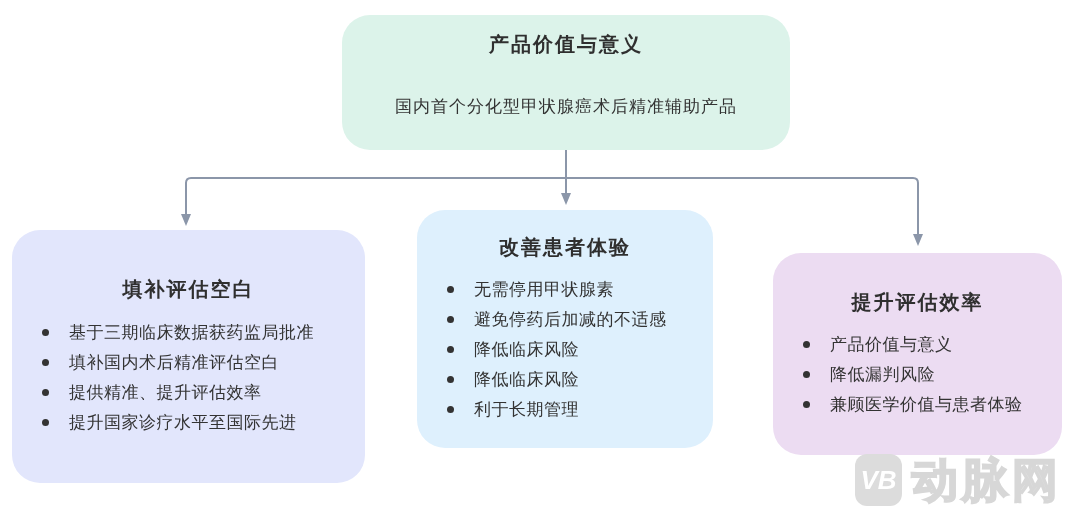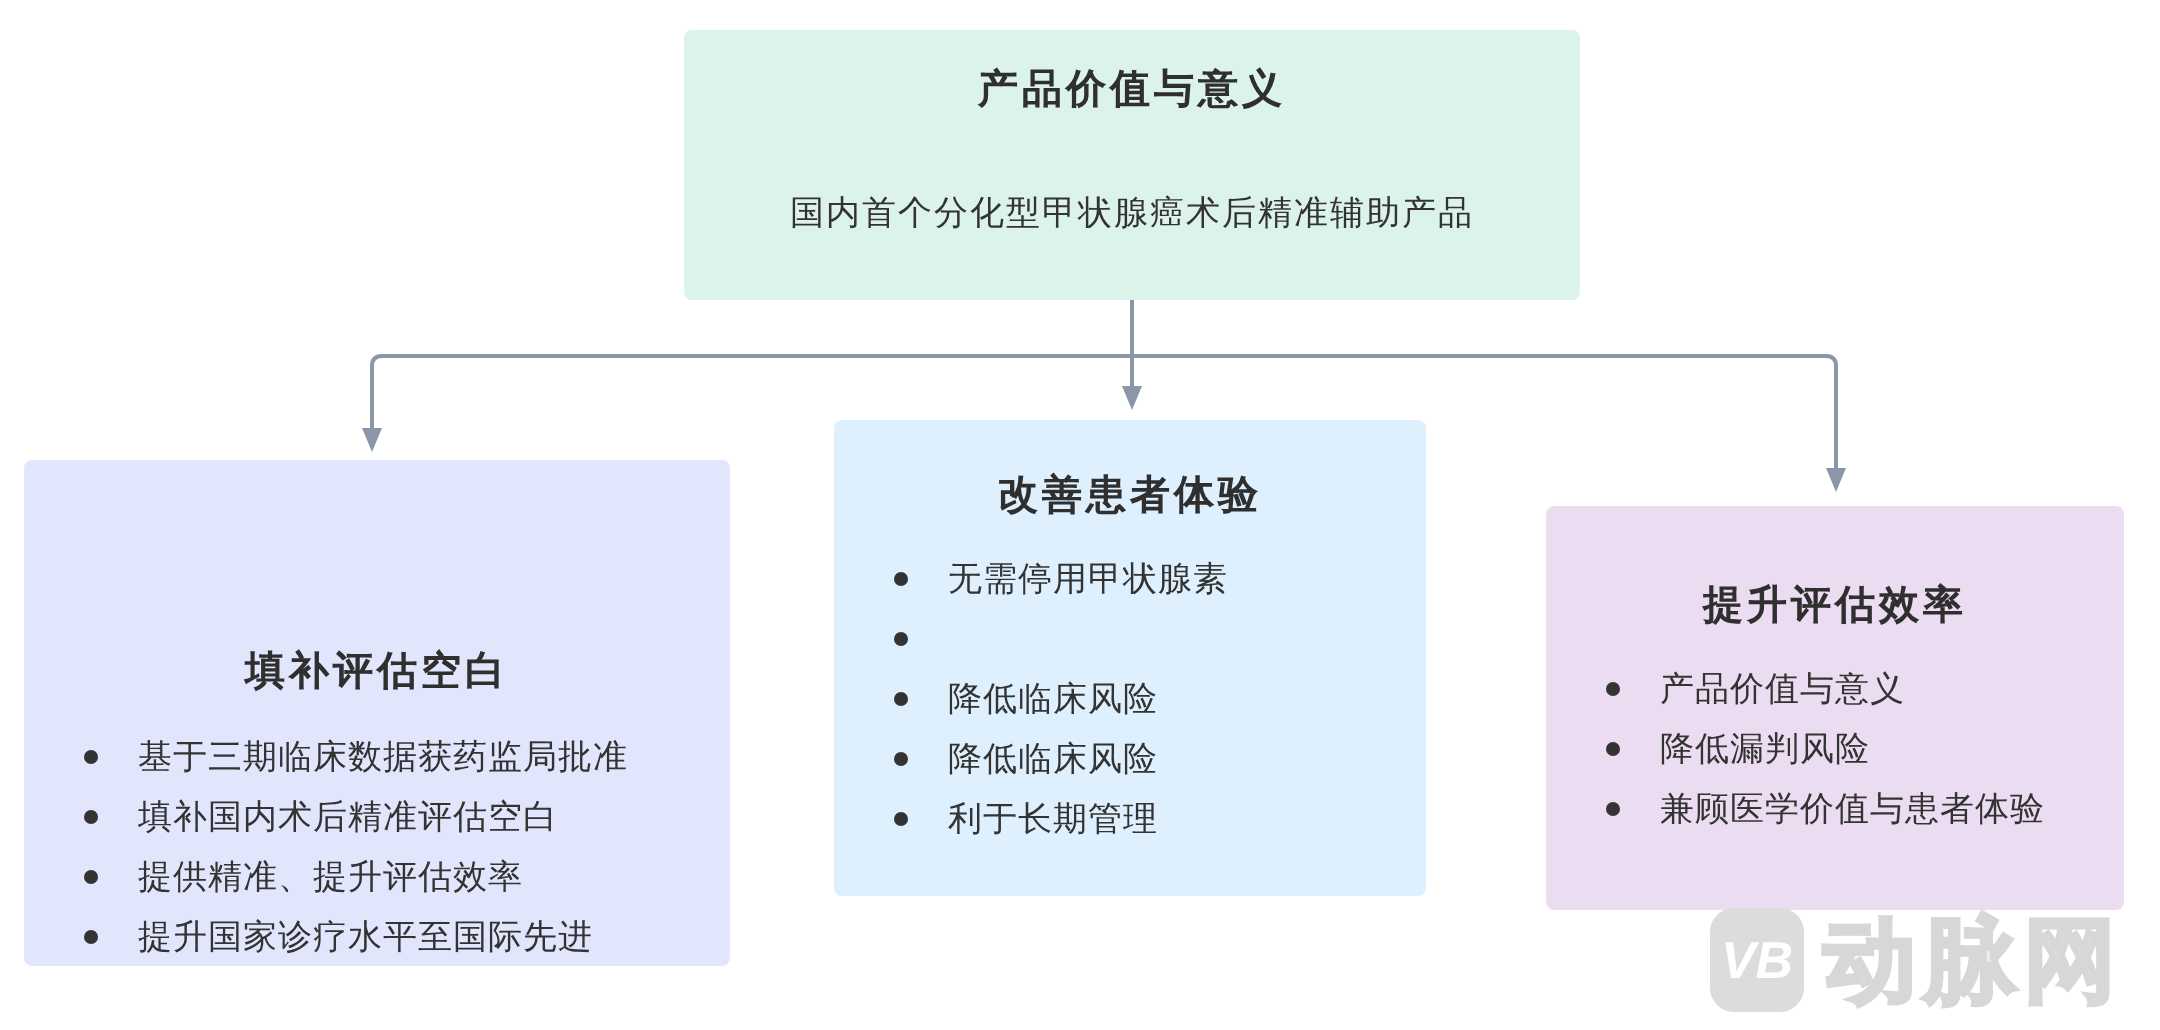--- a/index.html
+++ b/index.html
@@ -17,21 +17,21 @@
     overflow: hidden;
   }
   svg.connectors {
     position: absolute;
     left: 0; top: 0;
     width: 1080px; height: 515px;
     pointer-events: none;
   }
   .node {
     position: absolute;
-    border-radius: 4px;
+    border-radius: 28px;
     box-sizing: border-box;
     display: flex;
     flex-direction: column;
     justify-content: center;
   }
   .node.root {
     left: 342px; top: 15px;
     width: 448px; height: 135px;
     background: var(--root-bg, #dcf3ea);
     align-items: center;
@@ -48,21 +48,20 @@
   .root-subtitle {
     margin: 17px;
     font-size: 17px;
     letter-spacing: 1px;
     color: #333333;
   }
   .node.branch-0 {
     left: 12px; top: 230px;
     width: 353px; height: 253px;
     background: var(--branch0-bg, #e2e6fc);
-    justify-content: flex-end;
   }
   .node.branch-1 {
     left: 417px; top: 210px;
     width: 296px; height: 238px;
     background: var(--branch1-bg, #def0fd);
   }
   .node.branch-2 {
     left: 773px; top: 253px;
     width: 289px; height: 202px;
     background: var(--branch2-bg, #ecdcf2);
@@ -174,20 +173,21 @@
 
   <section class="node branch-1">
     <h3 class="branch-title">改善患者体验</h3>
     <ul class="bullet-list">
         <li class="bullet-item">
           <span class="dot"></span>
           <span>无需停用甲状腺素</span>
         </li>
         <li class="bullet-item">
           <span class="dot"></span>
+          <span>避免停药后加减的不适感</span>
         </li>
         <li class="bullet-item">
           <span class="dot"></span>
           <span>降低临床风险</span>
         </li>
         <li class="bullet-item">
           <span class="dot"></span>
           <span>降低临床风险</span>
         </li>
         <li class="bullet-item">

